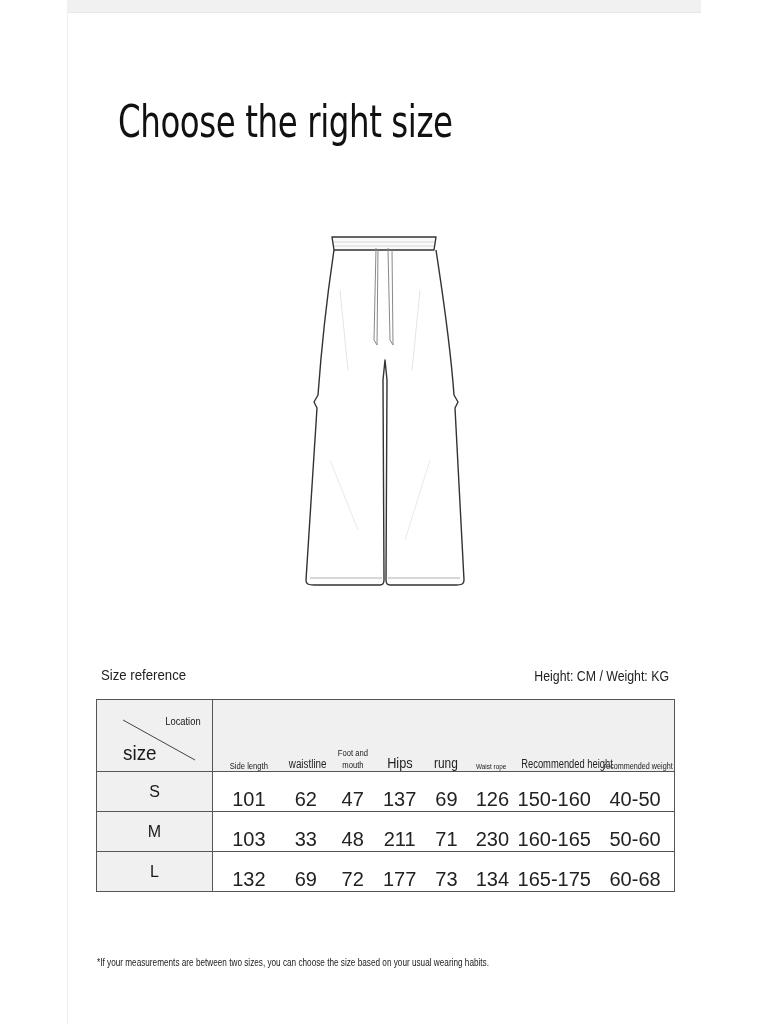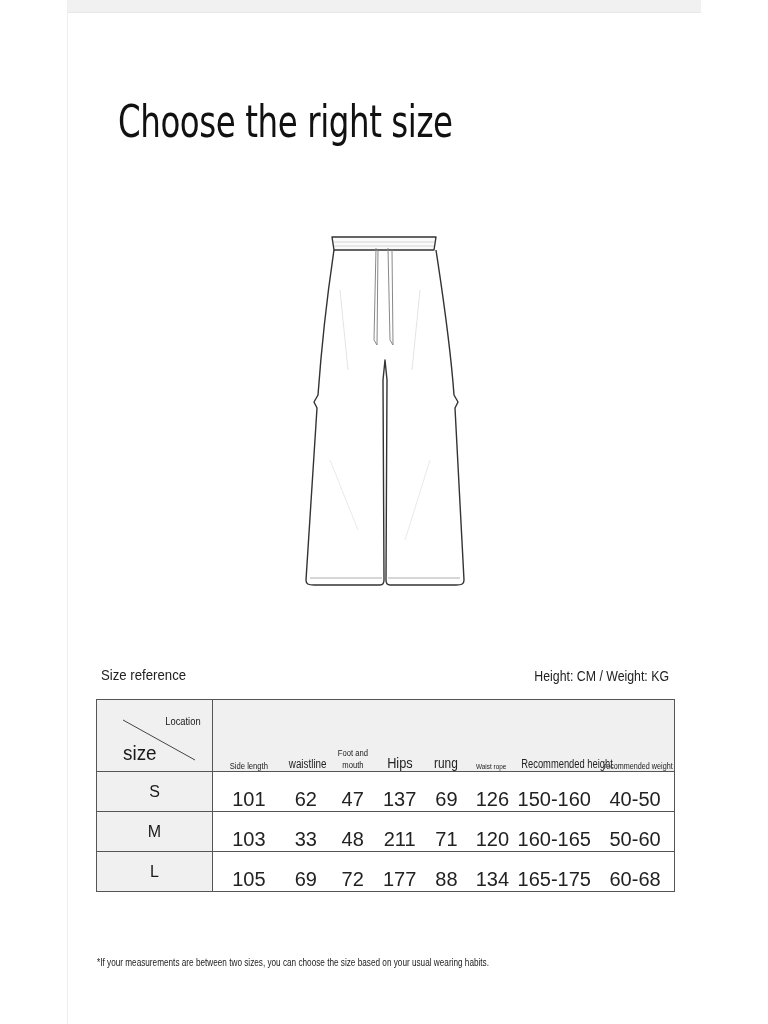--- a/index.html
+++ b/index.html
@@ -104,35 +104,35 @@
   </tr>
   <tr>
     <td class="sz">M</td>
     <td>
       <div class="hrow" style="height:39px">
         <div class="h" style="width:72px">103</div>
         <div class="h" style="width:42px">33</div>
         <div class="h" style="width:52px">48</div>
         <div class="h" style="width:42px">211</div>
         <div class="h" style="width:52px">71</div>
-        <div class="h" style="width:40px">120</div>
+        <div class="h" style="width:40px">230</div>
         <div class="h" style="width:84px">160-165</div>
         <div class="h" style="width:78px">50-60</div>
       </div>
     </td>
   </tr>
   <tr>
     <td class="sz">L</td>
     <td>
       <div class="hrow" style="height:39px">
-        <div class="h" style="width:72px">105</div>
+        <div class="h" style="width:72px">132</div>
         <div class="h" style="width:42px">69</div>
         <div class="h" style="width:52px">72</div>
         <div class="h" style="width:42px">177</div>
-        <div class="h" style="width:52px">88</div>
+        <div class="h" style="width:52px">73</div>
         <div class="h" style="width:40px">134</div>
         <div class="h" style="width:84px">165-175</div>
         <div class="h" style="width:78px">60-68</div>
       </div>
     </td>
   </tr>
 </tbody>
   </table>
 
 <div class="footnote">*If your measurements are between two sizes, you can choose the size based on your usual wearing habits.</div>

